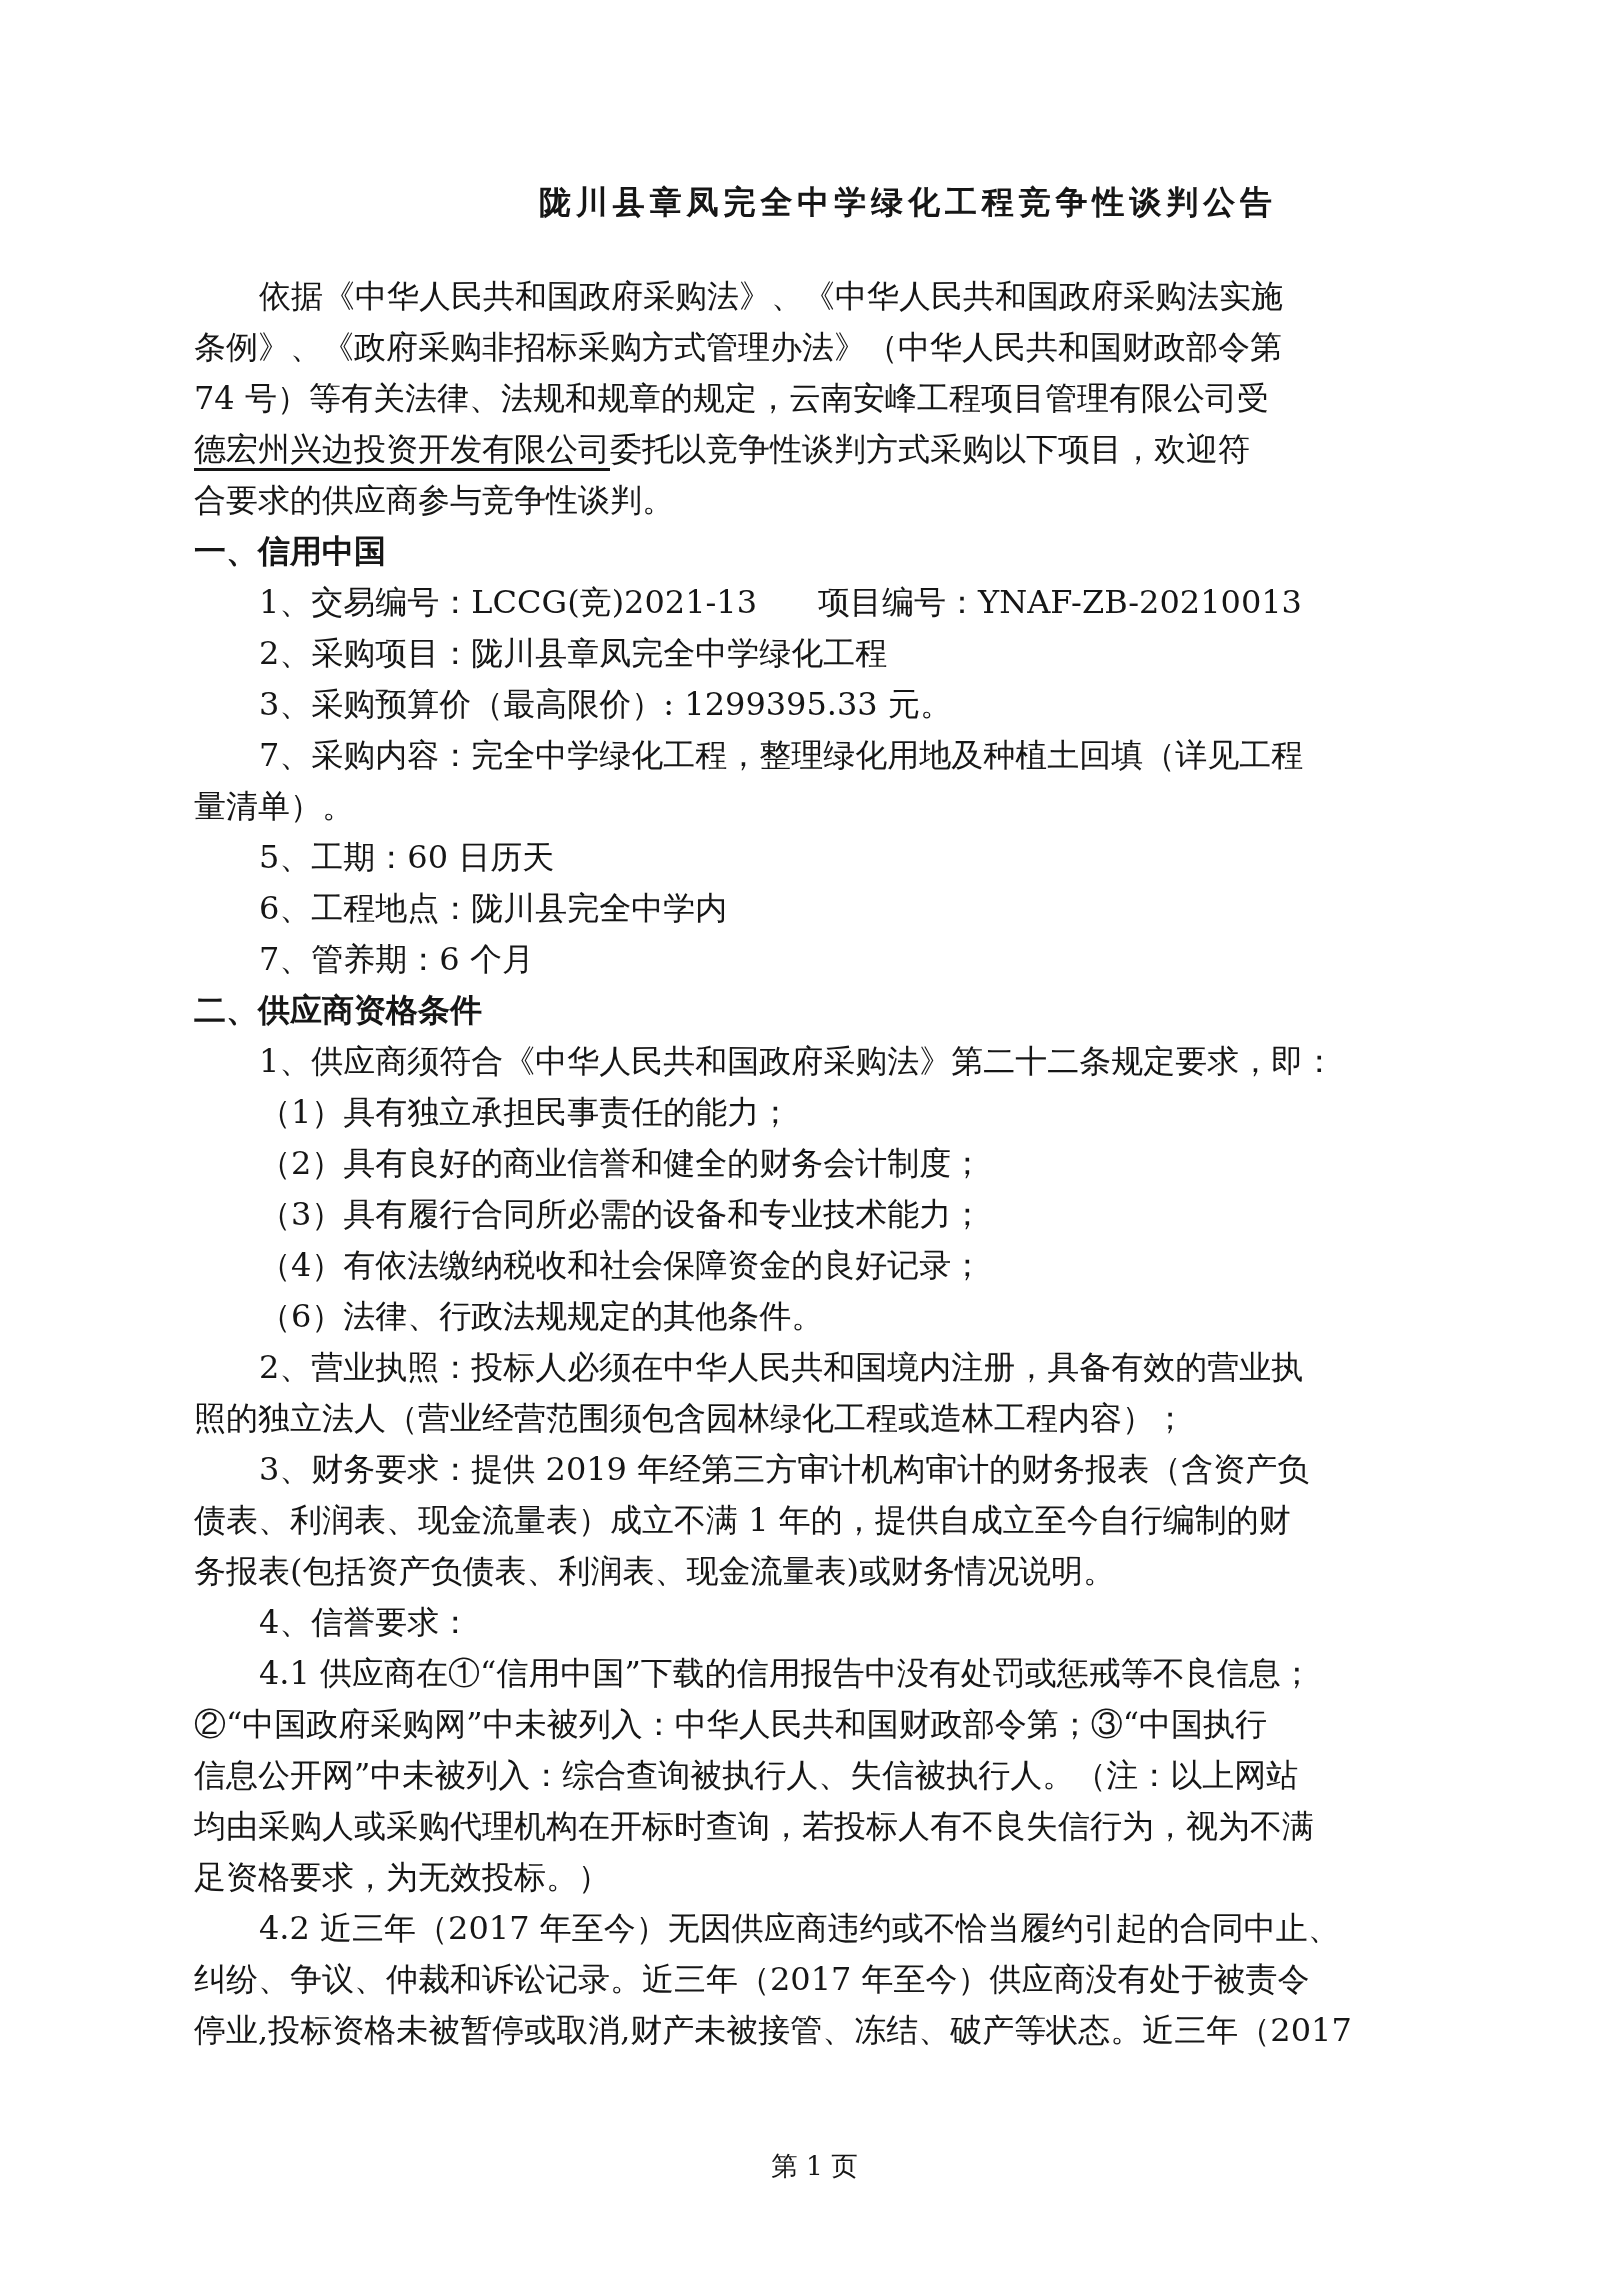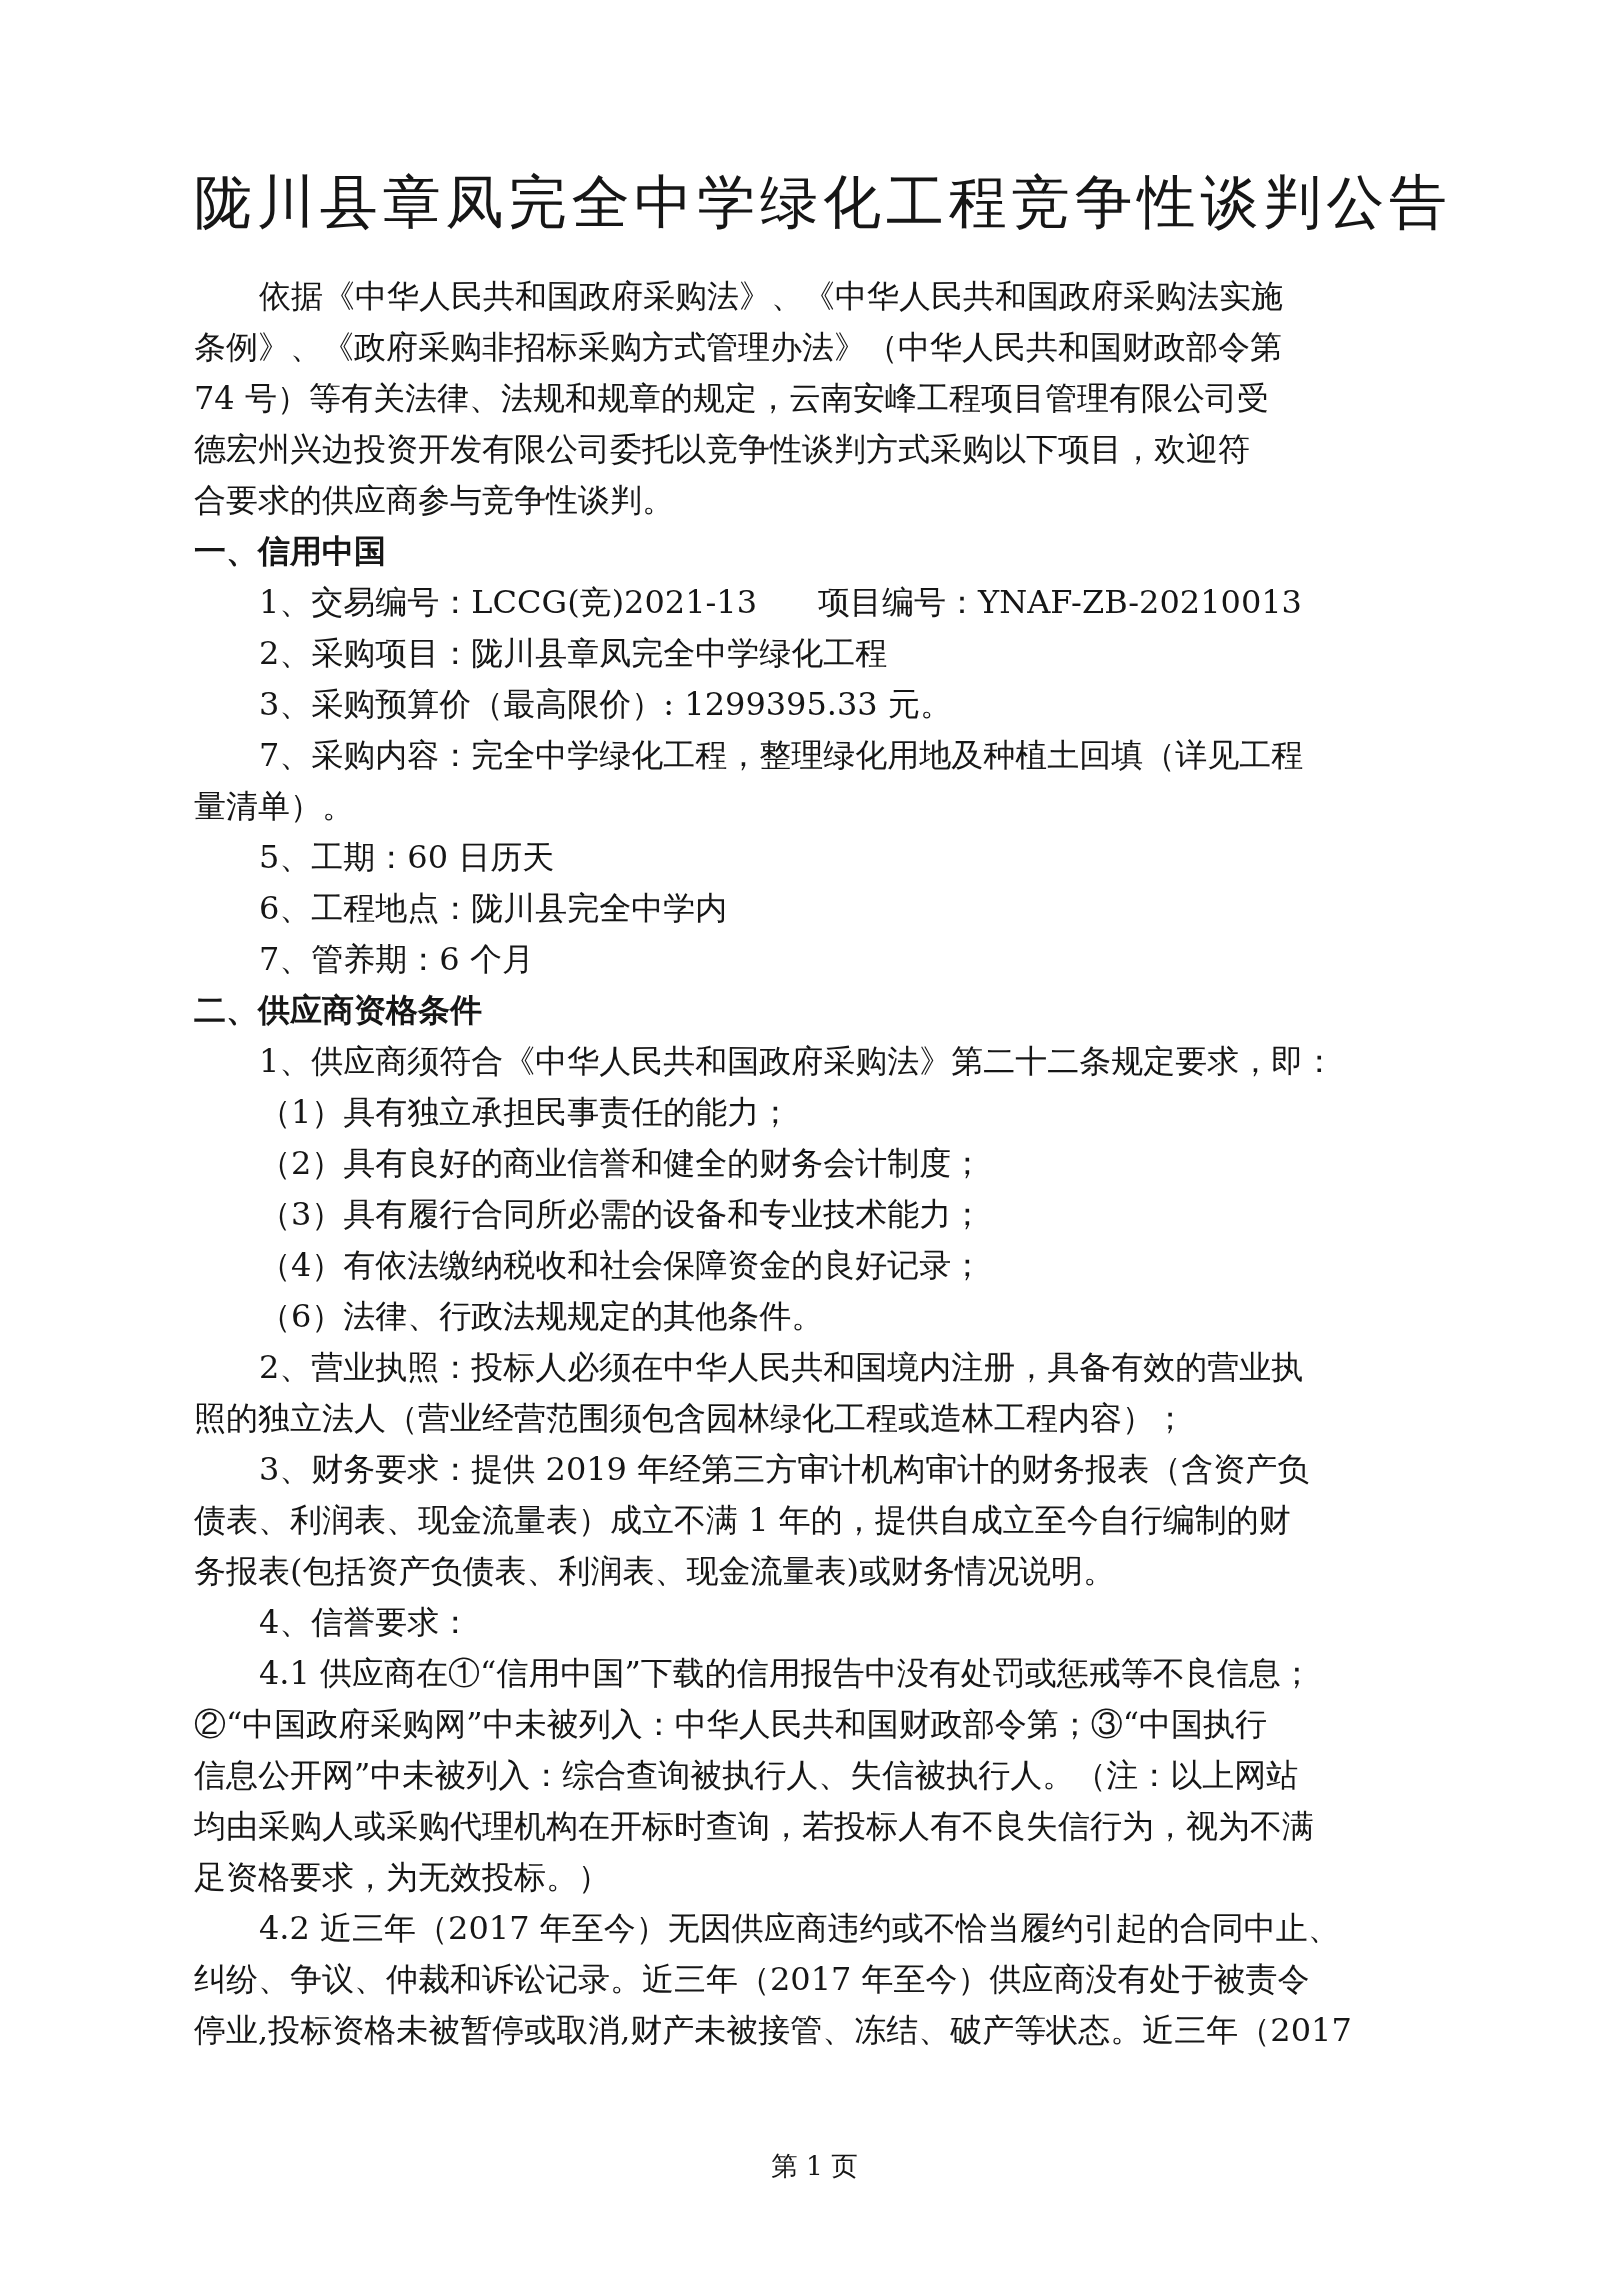--- a/index.html
+++ b/index.html
@@ -16,40 +16,41 @@
     font-family: "DejaVu Serif", "Liberation Serif", serif;
     overflow: hidden;
   }
   .content {
     position: absolute;
     left: 194px;
     top: 165px;
     width: 1083px;
   }
   .title {
-    font-size: 58px;
+    font-size: 32px;
     line-height: 74px;
-    font-weight: normal;
-    text-align: left;
+    font-weight: bold;
+    text-align: right;
     letter-spacing: 4.9px;
     margin: 0 0 32px 0;
     white-space: pre;
   }
   .ln {
     font-size: 32px;
     line-height: 51px;
     white-space: pre;
   }
   .h {
     font-weight: bold;
   }
   .p > .ln:first-child {
     text-indent: 65px;
   }
   .u {
+    text-decoration: underline;
     text-decoration-thickness: 2.9px;
     text-underline-offset: 7.8px;
   }
   .footer {
     position: absolute;
     top: 2148px;
     left: 4px;
     width: 1621px;
     text-align: center;
     font-size: 26.5px;

